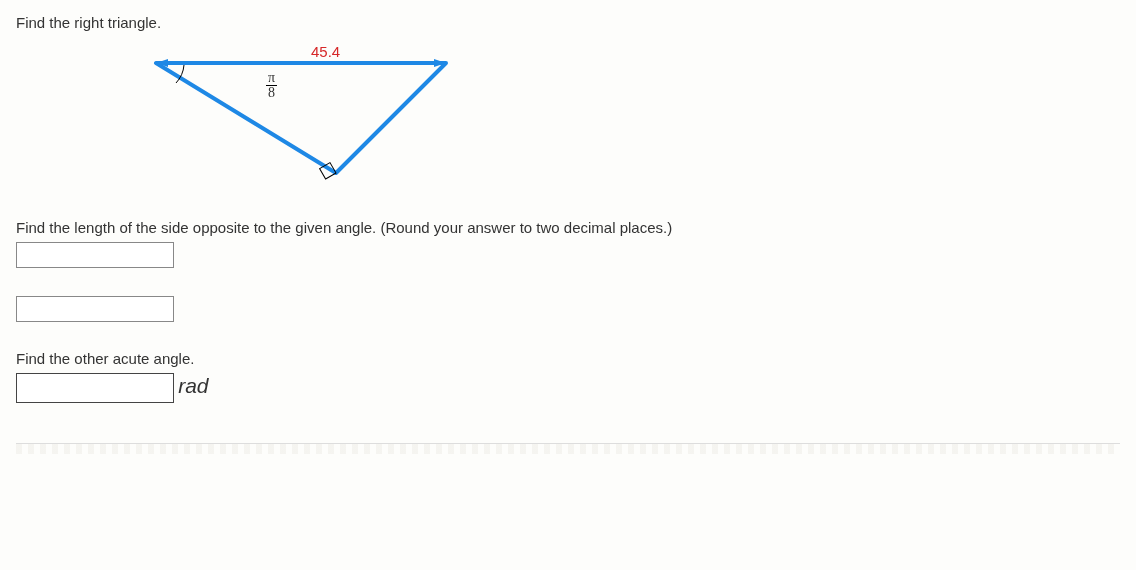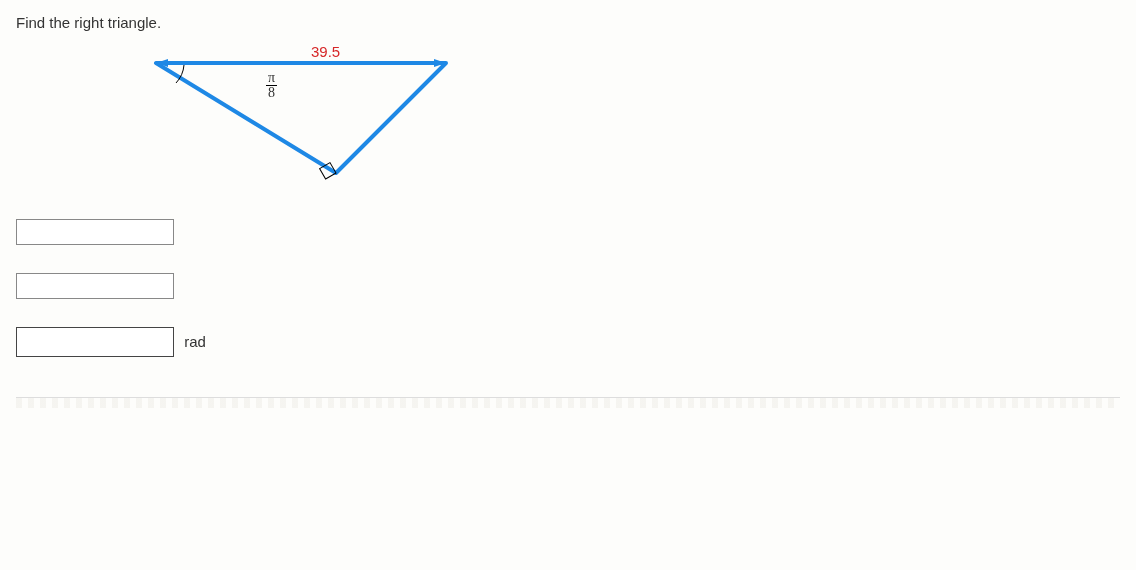--- a/index.html
+++ b/index.html
@@ -49,22 +49,22 @@
     font-size: 14px;
     padding: 1px 3px;
     background: #fff;
   }
   input.answer.boxed {
     width: 150px;
     height: 26px;
     border: 1px solid #444;
   }
   .unit {
-    margin-left: 6px;
-    font-size: 15px;
+    font-size: 21px;
+    font-style: italic;
   }
   .footer-divider {
     margin-top: 40px;
     height: 10px;
     border-top: 1px solid #ddd;
     background: repeating-linear-gradient(90deg, rgba(200,195,180,0.15) 0 6px, rgba(200,195,180,0.0) 6px 12px);
   }
 </style>
 </head>
 <body>
@@ -78,33 +78,35 @@
 
     <polygon points="10,10 22,6 22,14" fill="#1e88e5"></polygon>
     <polygon points="300,10 288,6 288,14" fill="#1e88e5"></polygon>
 
     <g transform="translate(190,120) rotate(-30)">
       <rect x="-12" y="-12" width="12" height="12" fill="none" stroke="#000" stroke-width="1"></rect>
     </g>
 
     <path d="M 38 12 A 30 30 0 0 1 30 30" fill="none" stroke="#000" stroke-width="1"></path>
   </svg>
-  <div class="hyp-label">39.5</div>
+  <div class="hyp-label">45.4</div>
   <div class="angle-label">
     <span class="num">π</span>
     <span class="den">8</span>
   </div>
 </div>
 
 <div class="question-block">
+  <div class="question-text">Find the length of the side opposite to the given angle. (Round your answer to two decimal places.)</div>
   <input class="answer" type="text" value="" style="">
 </div>
 
 <div class="question-block">
   <input class="answer" type="text" value="" style="">
 </div>
 
 <div class="question-block">
+  <div class="question-text">Find the other acute angle.</div>
   <input class="answer boxed" type="text" value="" style="">
   <span class="unit">rad</span>
 </div>
 
 <div class="footer-divider"></div>
 
 </body></html>

